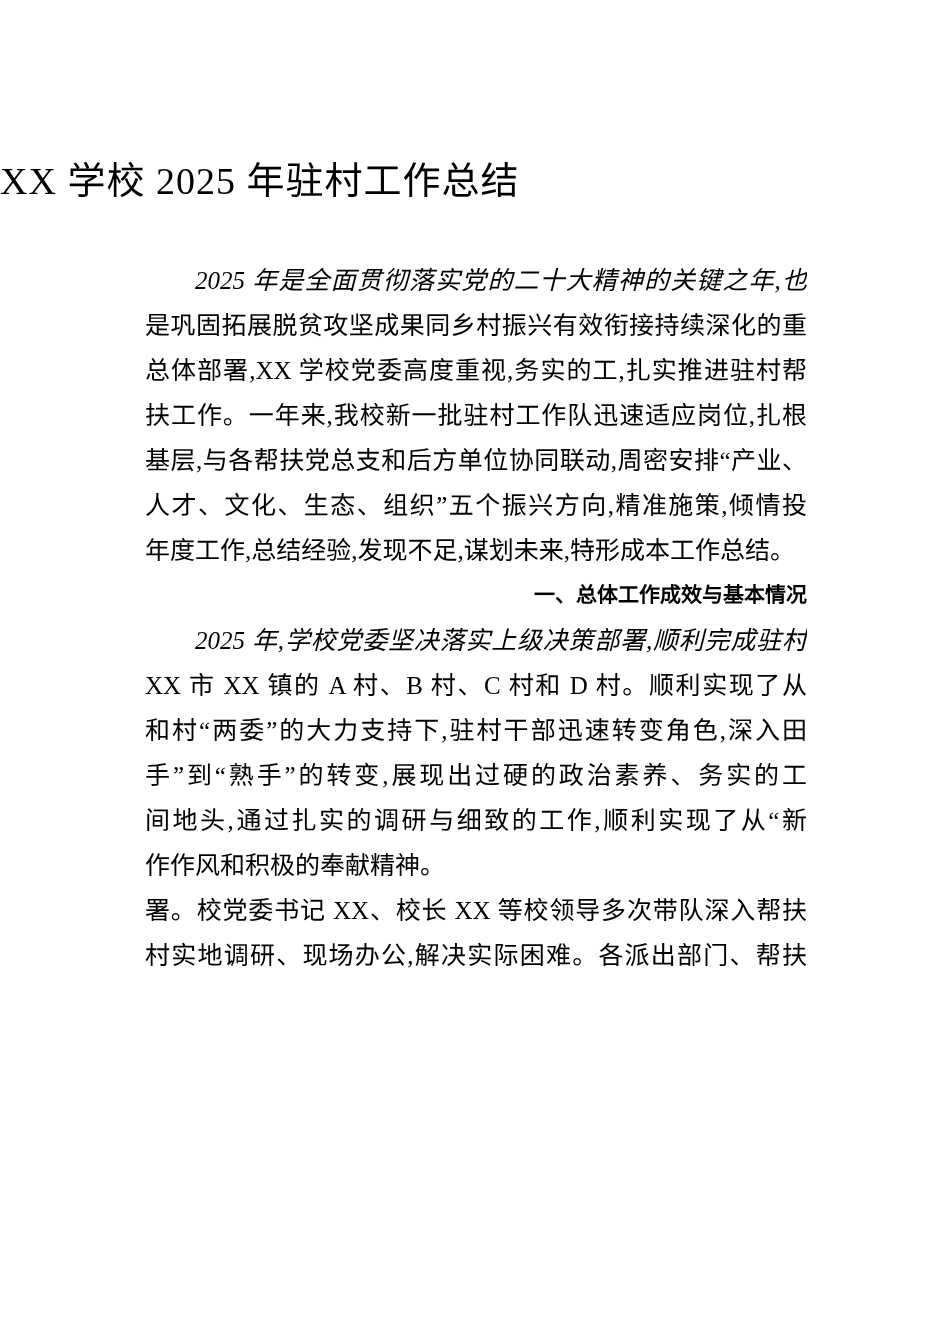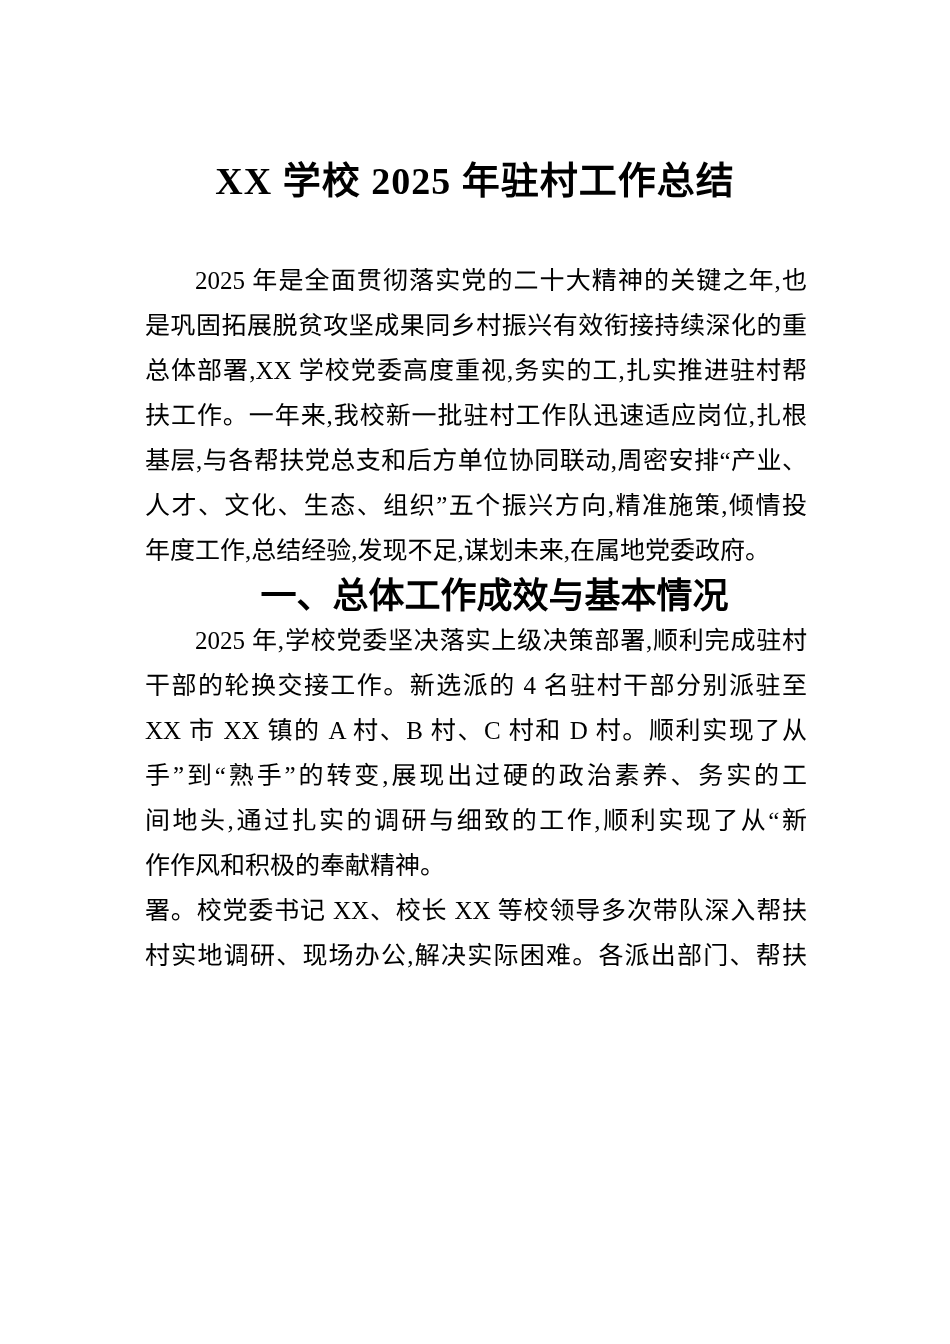--- a/index.html
+++ b/index.html
@@ -15,24 +15,23 @@
     color: #000000;
     overflow: hidden;
     font-family: "Liberation Serif", "DejaVu Serif", serif;
   }
   .doc-title {
     position: absolute;
     top: 156px;
     left: 0;
     width: 950px;
     margin: 0;
-    text-align: center;
     font-size: 38px;
     line-height: 50px;
-    font-weight: bold;
+    font-weight: normal;
     font-family: "Liberation Serif", "DejaVu Serif", serif;
     letter-spacing: 1px;
   }
   .doc-body {
     position: absolute;
     top: 258px;
     left: 145px;
     width: 662px;
   }
   .line {
@@ -43,45 +42,46 @@
     white-space: normal;
     text-align: left;
   }
   .line.justify {
     text-align: justify;
     text-align-last: justify;
     text-justify: inter-character;
   }
   .line.indent {
     padding-left: 50px;
+    font-style: italic;
   }
   .line.heading {
-    font-family: Liberation Sans, sans-serif;
+    font-family: Liberation Serif, serif;
     font-weight: bold;
-    font-size: 36px;
+    font-size: 21px;
     padding-left: 37px;
-    text-align: center;
+    text-align: right;
   }
 </style>
 </head>
 <body>
 
 <div class="page">
   <h1 class="doc-title">XX 学校 2025 年驻村工作总结</h1>
   <div class="doc-body" id="doc-body">
       <div class="line indent justify">2025 年是全面贯彻落实党的二十大精神的关键之年,也</div>
       <div class="line justify">是巩固拓展脱贫攻坚成果同乡村振兴有效衔接持续深化的重</div>
       <div class="line justify">总体部署,XX 学校党委高度重视,务实的工,扎实推进驻村帮</div>
       <div class="line justify">扶工作。一年来,我校新一批驻村工作队迅速适应岗位,扎根</div>
       <div class="line justify">基层,与各帮扶党总支和后方单位协同联动,周密安排“产业、</div>
       <div class="line justify">人才、文化、生态、组织”五个振兴方向,精准施策,倾情投</div>
-      <div class="line">年度工作,总结经验,发现不足,谋划未来,在属地党委政府。</div>
+      <div class="line">年度工作,总结经验,发现不足,谋划未来,特形成本工作总结。</div>
       <div class="line heading">一、总体工作成效与基本情况</div>
       <div class="line indent justify">2025 年,学校党委坚决落实上级决策部署,顺利完成驻村</div>
-      <div class="line justify">干部的轮换交接工作。新选派的 4 名驻村干部分别派驻至</div>
       <div class="line justify">XX 市 XX 镇的 A 村、B 村、C 村和 D 村。顺利实现了从</div>
+      <div class="line justify">和村“两委”的大力支持下,驻村干部迅速转变角色,深入田</div>
       <div class="line justify">手”到“熟手”的转变,展现出过硬的政治素养、务实的工</div>
       <div class="line justify">间地头,通过扎实的调研与细致的工作,顺利实现了从“新</div>
       <div class="line">作作风和积极的奉献精神。</div>
       <div class="line justify">署。校党委书记 XX、校长 XX 等校领导多次带队深入帮扶</div>
       <div class="line justify">村实地调研、现场办公,解决实际困难。各派出部门、帮扶</div>
     </div>
 </div>
 
 </body></html>

